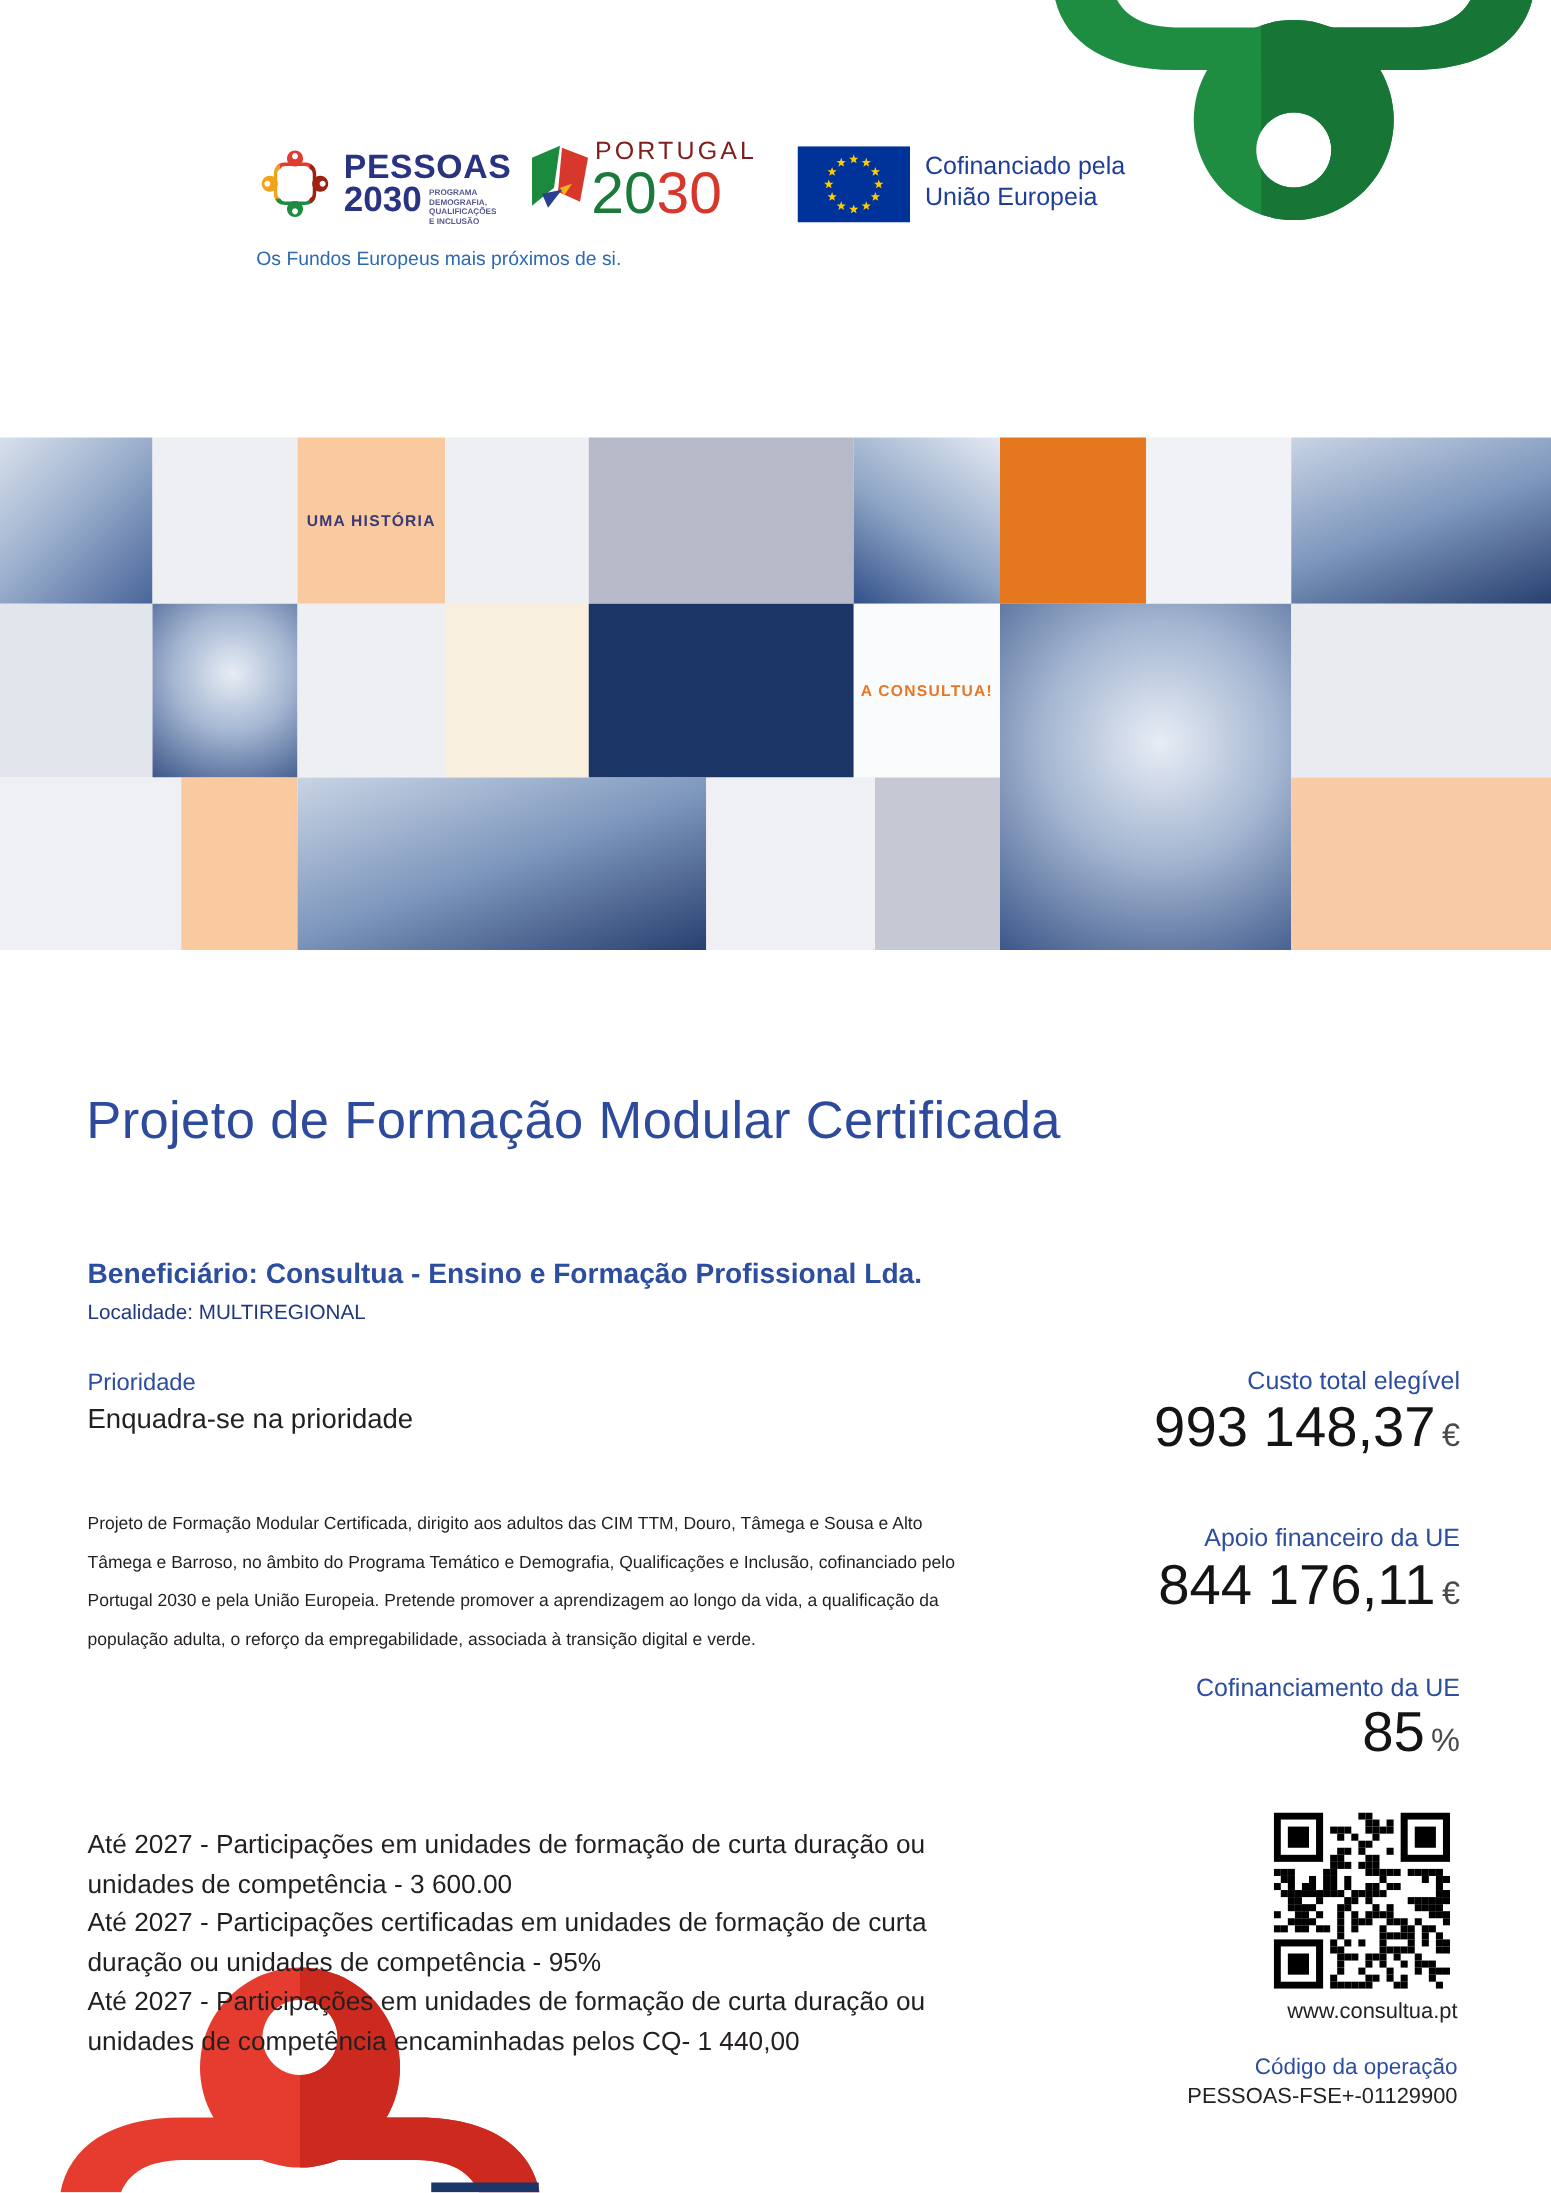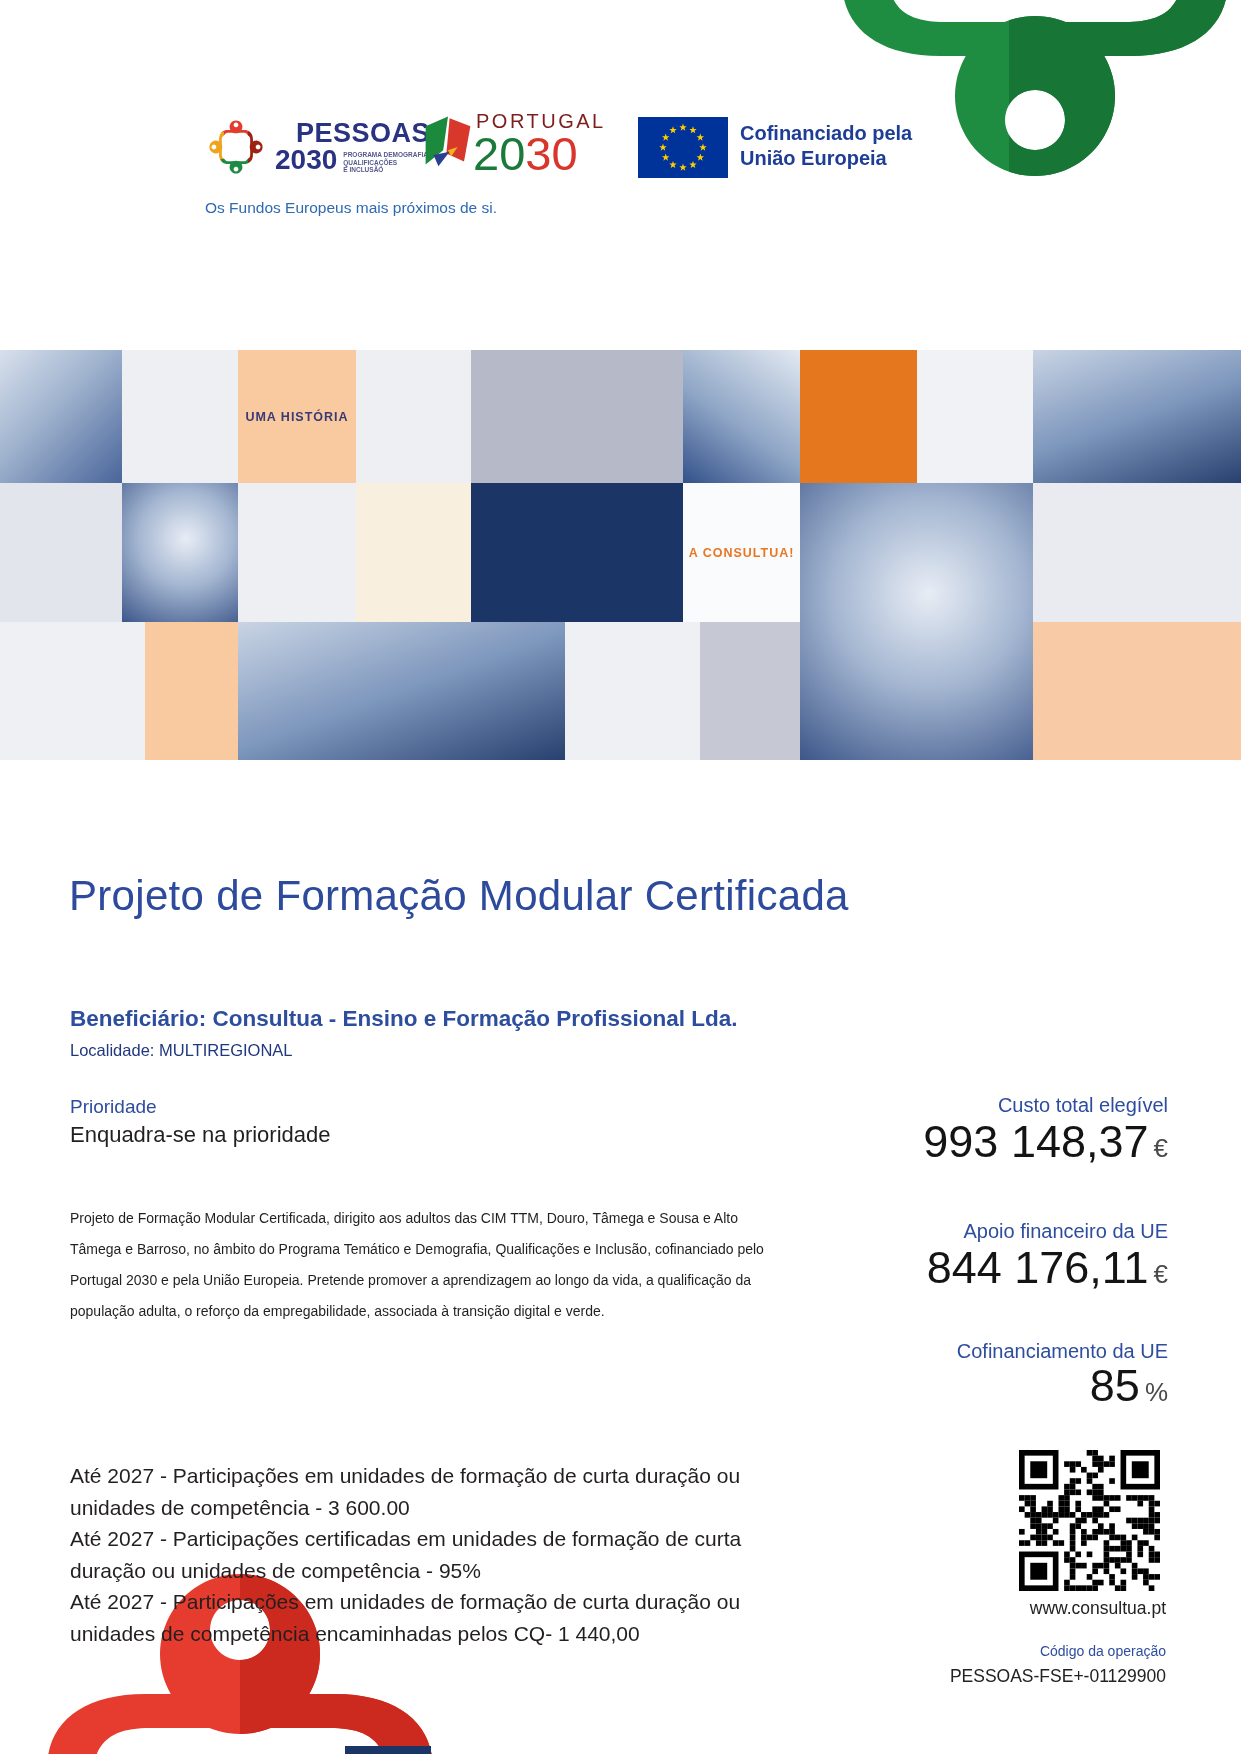--- a/index.html
+++ b/index.html
@@ -6,35 +6,35 @@
   #page{
     position:relative;width:1241px;height:1754px;margin:0 auto;
     background:#ffffff;overflow:hidden;
     font-family:"Liberation Sans",sans-serif;color:#231f20;
   }
   .abs{position:absolute;}
 
   
   #pessoas-logo{left:203px;top:112px;width:180px;height:76px;}
   #pessoas-text{position:absolute;left:72px;top:8px;}
-  #pessoas-name{font-size:27px;font-weight:bold;color:#2a3382;letter-spacing:.5px;line-height:26px;margin-left:21px;}
+  #pessoas-name{font-size:27px;font-weight:bold;color:#2a3382;letter-spacing:.5px;line-height:26px;}
   #pessoas-year-row{display:flex;align-items:flex-start;gap:6px;}
   #pessoas-year{font-size:28px;font-weight:bold;color:#2a3382;line-height:28px;}
   #pessoas-caption{font-size:6.5px;font-weight:bold;color:#56598c;white-space:pre-line;line-height:7.5px;padding-top:5px;}
   #tagline{left:205px;top:199px;font-size:15.5px;color:#2e6ab2;}
 
   #portugal-logo{left:424px;top:108px;width:175px;height:78px;}
   #pt-mark{position:absolute;left:0;top:2px;}
   #pt-name{position:absolute;left:52px;top:2px;font-size:20px;color:#7f1d1d;letter-spacing:2.5px;font-weight:normal;}
   #pt-year{position:absolute;left:49px;top:21px;font-size:47px;line-height:50px;font-weight:normal;}
   #pt-year .g{color:#1b7a3a;} #pt-year .r{color:#d8362b;}
 
   #eu-logo{left:638px;top:115px;width:280px;height:66px;}
   #eu-flag{position:absolute;left:0;top:2px;}
-  #eu-text{position:absolute;left:102px;top:6px;font-size:20px;font-weight:bold;color:#1e3e96;line-height:25px;}
+  #eu-text{position:absolute;left:102px;top:6px;font-size:20px;font-weight:normal;color:#1e3e96;line-height:25px;}
 
   
   #green-figure{left:830px;top:-6px;width:410px;height:190px;transform:rotate(180deg);}
   #red-figure{left:40px;top:1566px;width:400px;height:188px;}
   #navy-strip{left:345px;top:1746px;width:86px;height:8px;background:#1a3566;}
 
   
   #collage{left:0;top:350px;width:1241px;height:410px;padding-left:28px;}
   .cell{position:absolute;}
   .photo{background:linear-gradient(135deg,#d8e0ec 0%,#9db1cd 45%,#49659a 100%);}
@@ -58,21 +58,21 @@
 
   
   .side-label{right:73px;width:420px;text-align:right;font-size:20px;color:#2d4d9e;}
   .side-value{right:73px;width:460px;text-align:right;font-size:45px;color:#141414;}
   .side-value .unit{font-size:26px;color:#4a4a4a;margin-left:5px;}
   #lbl-custo{top:1094px;} #val-custo{top:1116px;}
   #lbl-apoio{top:1220px;} #val-apoio{top:1242px;}
   #lbl-cofin{top:1340px;} #val-cofin{top:1360px;}
   #qr-box{right:81px;top:1450px;width:141px;height:141px;}
   #website{right:75px;width:420px;text-align:right;top:1598px;font-size:17.5px;color:#222222;cursor:pointer;}
-  #op-code-label{right:75px;width:420px;text-align:right;top:1643px;font-size:14px;color:#2d4d9e;}
+  #op-code-label{right:75px;width:420px;text-align:right;top:1643px;font-size:18px;color:#2d4d9e;}
   #op-code{right:75px;width:420px;text-align:right;top:1666px;font-size:17.5px;color:#222222;}
   svg{display:block;}
 </style>
 </head>
 <body>
 
 <div id="page">
 
   <svg width="0" height="0" style="position:absolute">
     <defs>

